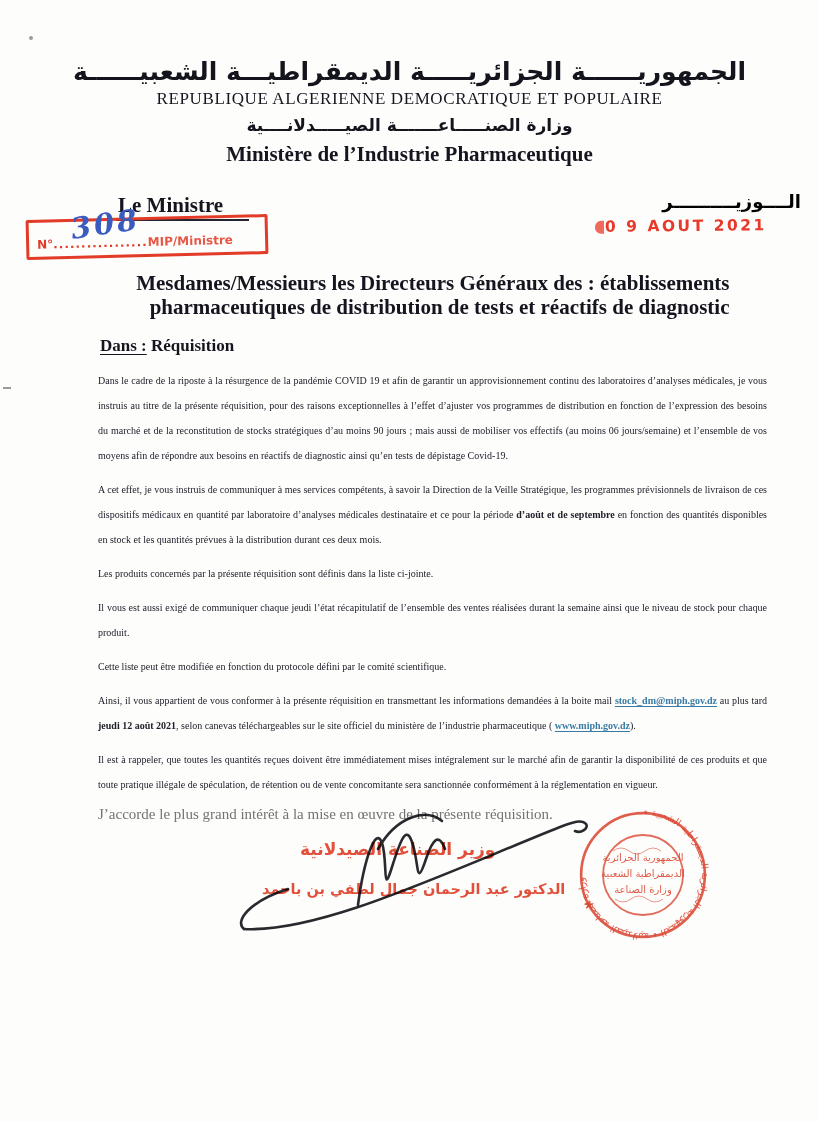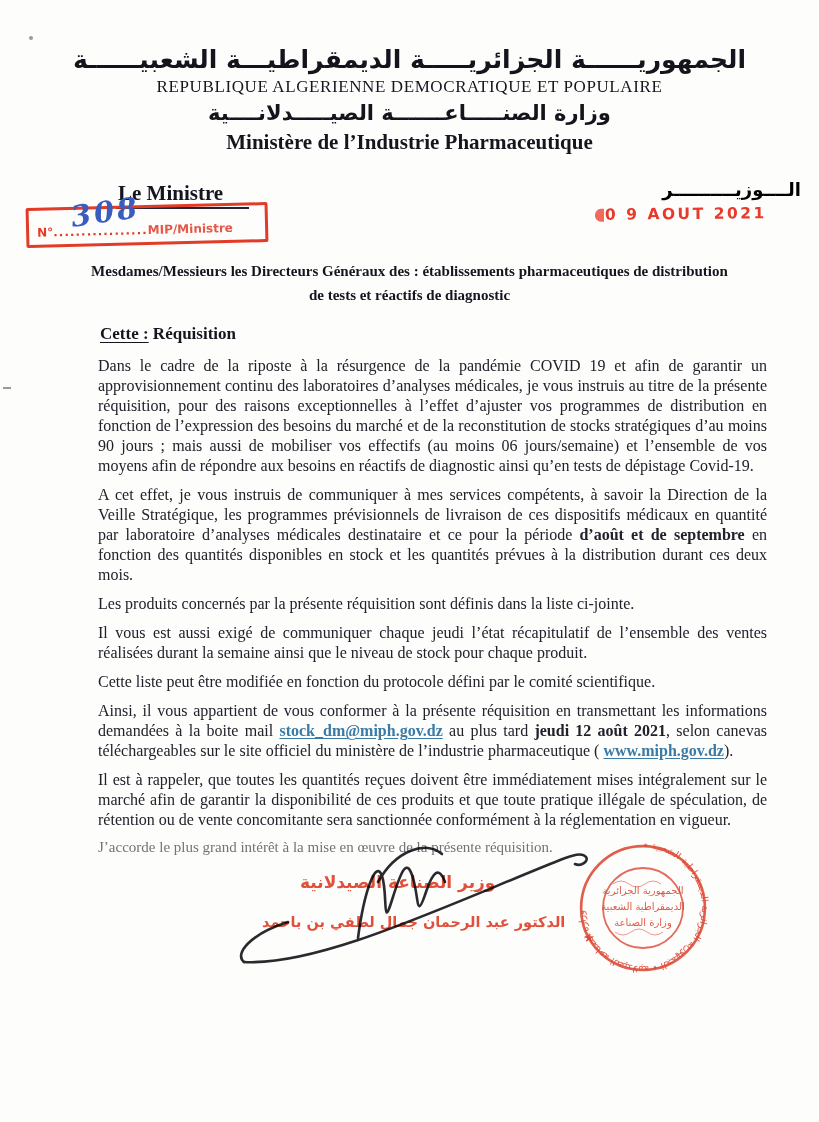--- a/index.html
+++ b/index.html
@@ -2,25 +2,25 @@
 <html lang="fr"><head>
 <meta charset="utf-8">
 <style>
   html,body{margin:0;padding:0;background:#888;}
   .page{
     position:relative;width:819px;height:1122px;margin:0 auto;
     background:#fdfdfc;overflow:hidden;
     font-family:"Liberation Serif", serif;color:#21212b;
   }
   
-  .header{padding-top:44px;text-align:center;}
+  .header{padding-top:56px;text-align:center;}
   .h-ar{direction:rtl;font-family:"DejaVu Sans",sans-serif;font-weight:bold;color:#14141c;}
   .h-ar1{font-size:25px;line-height:32px;}
   .h-fr1{font-size:17px;font-weight:normal;letter-spacing:.6px;line-height:22px;color:#15151f;}
-  .h-ar2{font-size:21px;line-height:30px;}
+  .h-ar2{font-size:17px;line-height:30px;}
   .h-fr2{font-size:21px;font-weight:bold;line-height:28px;color:#15151f;}
   
   .minister-row{position:relative;height:74px;margin-top:25px;}
   .le-ministre{
     display:inline-block;margin-left:116px;font-size:21px;font-weight:bold;
     border-bottom:2.5px solid #242430;padding:0 26px 1px 2px;color:#15151f;
   }
   .ministre-ar{
     position:absolute;right:18px;top:-2px;direction:rtl;
     font-family:"DejaVu Sans",sans-serif;font-weight:bold;font-size:18px;color:#000000;
@@ -43,27 +43,27 @@
   }
   .ref-dots{letter-spacing:1px;}
   .ref-number{
     position:absolute;left:42px;top:-14px;color:#3a5cc0;
     font-family:"DejaVu Serif",serif;font-style:italic;font-weight:bold;
     font-size:29px;transform:rotate(-7deg);letter-spacing:3px;
   }
   .ref-office{opacity:.85;}
   
   .addressee{
-    width:640px;margin:4px auto 0;text-align:center;
-    font-weight:bold;font-size:15px;line-height:24px;color:#15151f;
+    width:640px;margin:4px auto 0;text-align:right;
+    font-weight:bold;font-size:21px;line-height:24px;color:#15151f;
   }
   .subject{margin:17px 0 8px 100px;font-size:17px;font-weight:bold;color:#15151f;}
   .subject .lbl{text-decoration:underline;text-underline-offset:3px;}
   
-  .body-text{margin:12px 52px 0 98px;font-size:16px;line-height:20px;text-align:justify;}
+  .body-text{margin:12px 52px 0 98px;font-size:10px;line-height:25px;text-align:justify;}
   .body-text p.para{margin:0 0 9px 0;}
   .seg-bold{font-weight:bold;}
   .seg-link{color:#3a7ba6;text-decoration:underline;text-underline-offset:2px;cursor:pointer;font-weight:bold;}
   .closing{margin:3px 52px 0 98px;font-size:15px;font-weight:normal;text-align:justify;color:#737373;}
   
   .sig-zone{position:relative;height:250px;}
   .sig-title-ar,.sig-name-ar{
     position:absolute;direction:rtl;font-family:"DejaVu Sans",sans-serif;font-weight:bold;
     color:#e0503a;white-space:nowrap;
   }
@@ -100,21 +100,21 @@
       <span class="ref-dots">........</span>
       <span class="ref-dots">.........</span>
       <span class="ref-office">MIP/Ministre</span>
       <span class="ref-number">308</span>
     </div>
   </div>
 
   <div class="addressee">Mesdames/Messieurs les Directeurs Généraux des : établissements pharmaceutiques de distribution de tests et réactifs de diagnostic</div>
 
   <div class="subject">
-    <span class="lbl">Cette :</span>
+    <span class="lbl">Dans :</span>
     <span>Réquisition</span>
   </div>
 
   <div class="body-text">
       <p class="para"><span>Dans le cadre de la riposte à la résurgence de la pandémie COVID 19 et afin de garantir un approvisionnement continu des laboratoires d’analyses médicales, je vous instruis au titre de la présente réquisition, pour des raisons exceptionnelles à l’effet d’ajuster vos programmes de distribution en fonction de l’expression des besoins du marché et de la reconstitution de stocks stratégiques d’au moins 90 jours ; mais aussi de mobiliser vos effectifs (au moins 06 jours/semaine)  et l’ensemble de vos moyens afin de répondre aux besoins en réactifs de diagnostic ainsi qu’en tests de dépistage Covid-19.</span></p>
       <p class="para"><span>A cet effet, je vous instruis de communiquer à mes services compétents, à savoir la Direction de la Veille Stratégique, les programmes prévisionnels de livraison de ces dispositifs médicaux en quantité par laboratoire d’analyses médicales destinataire et ce pour la période </span><span class="seg-bold">d’août et de septembre</span><span> en fonction des quantités disponibles en stock et les quantités prévues à la distribution durant ces deux mois.</span></p>
       <p class="para"><span>Les produits concernés par la présente réquisition sont définis dans la liste ci-jointe.</span></p>
       <p class="para"><span>Il vous est aussi exigé de communiquer chaque jeudi l’état récapitulatif de l’ensemble des ventes réalisées durant la semaine ainsi que le niveau de stock pour chaque produit.</span></p>
       <p class="para"><span>Cette liste peut être modifiée en fonction du protocole défini par le comité scientifique.</span></p>
       <p class="para"><span>Ainsi, il vous appartient de vous conformer à la présente réquisition en transmettant les informations demandées à la boite mail  </span><span class="seg-link">stock_dm@miph.gov.dz</span><span> au plus tard </span><span class="seg-bold">jeudi 12 août 2021</span><span>, selon canevas téléchargeables sur le site officiel du ministère de l’industrie pharmaceutique ( </span><span class="seg-link">www.miph.gov.dz</span><span>).</span></p>

